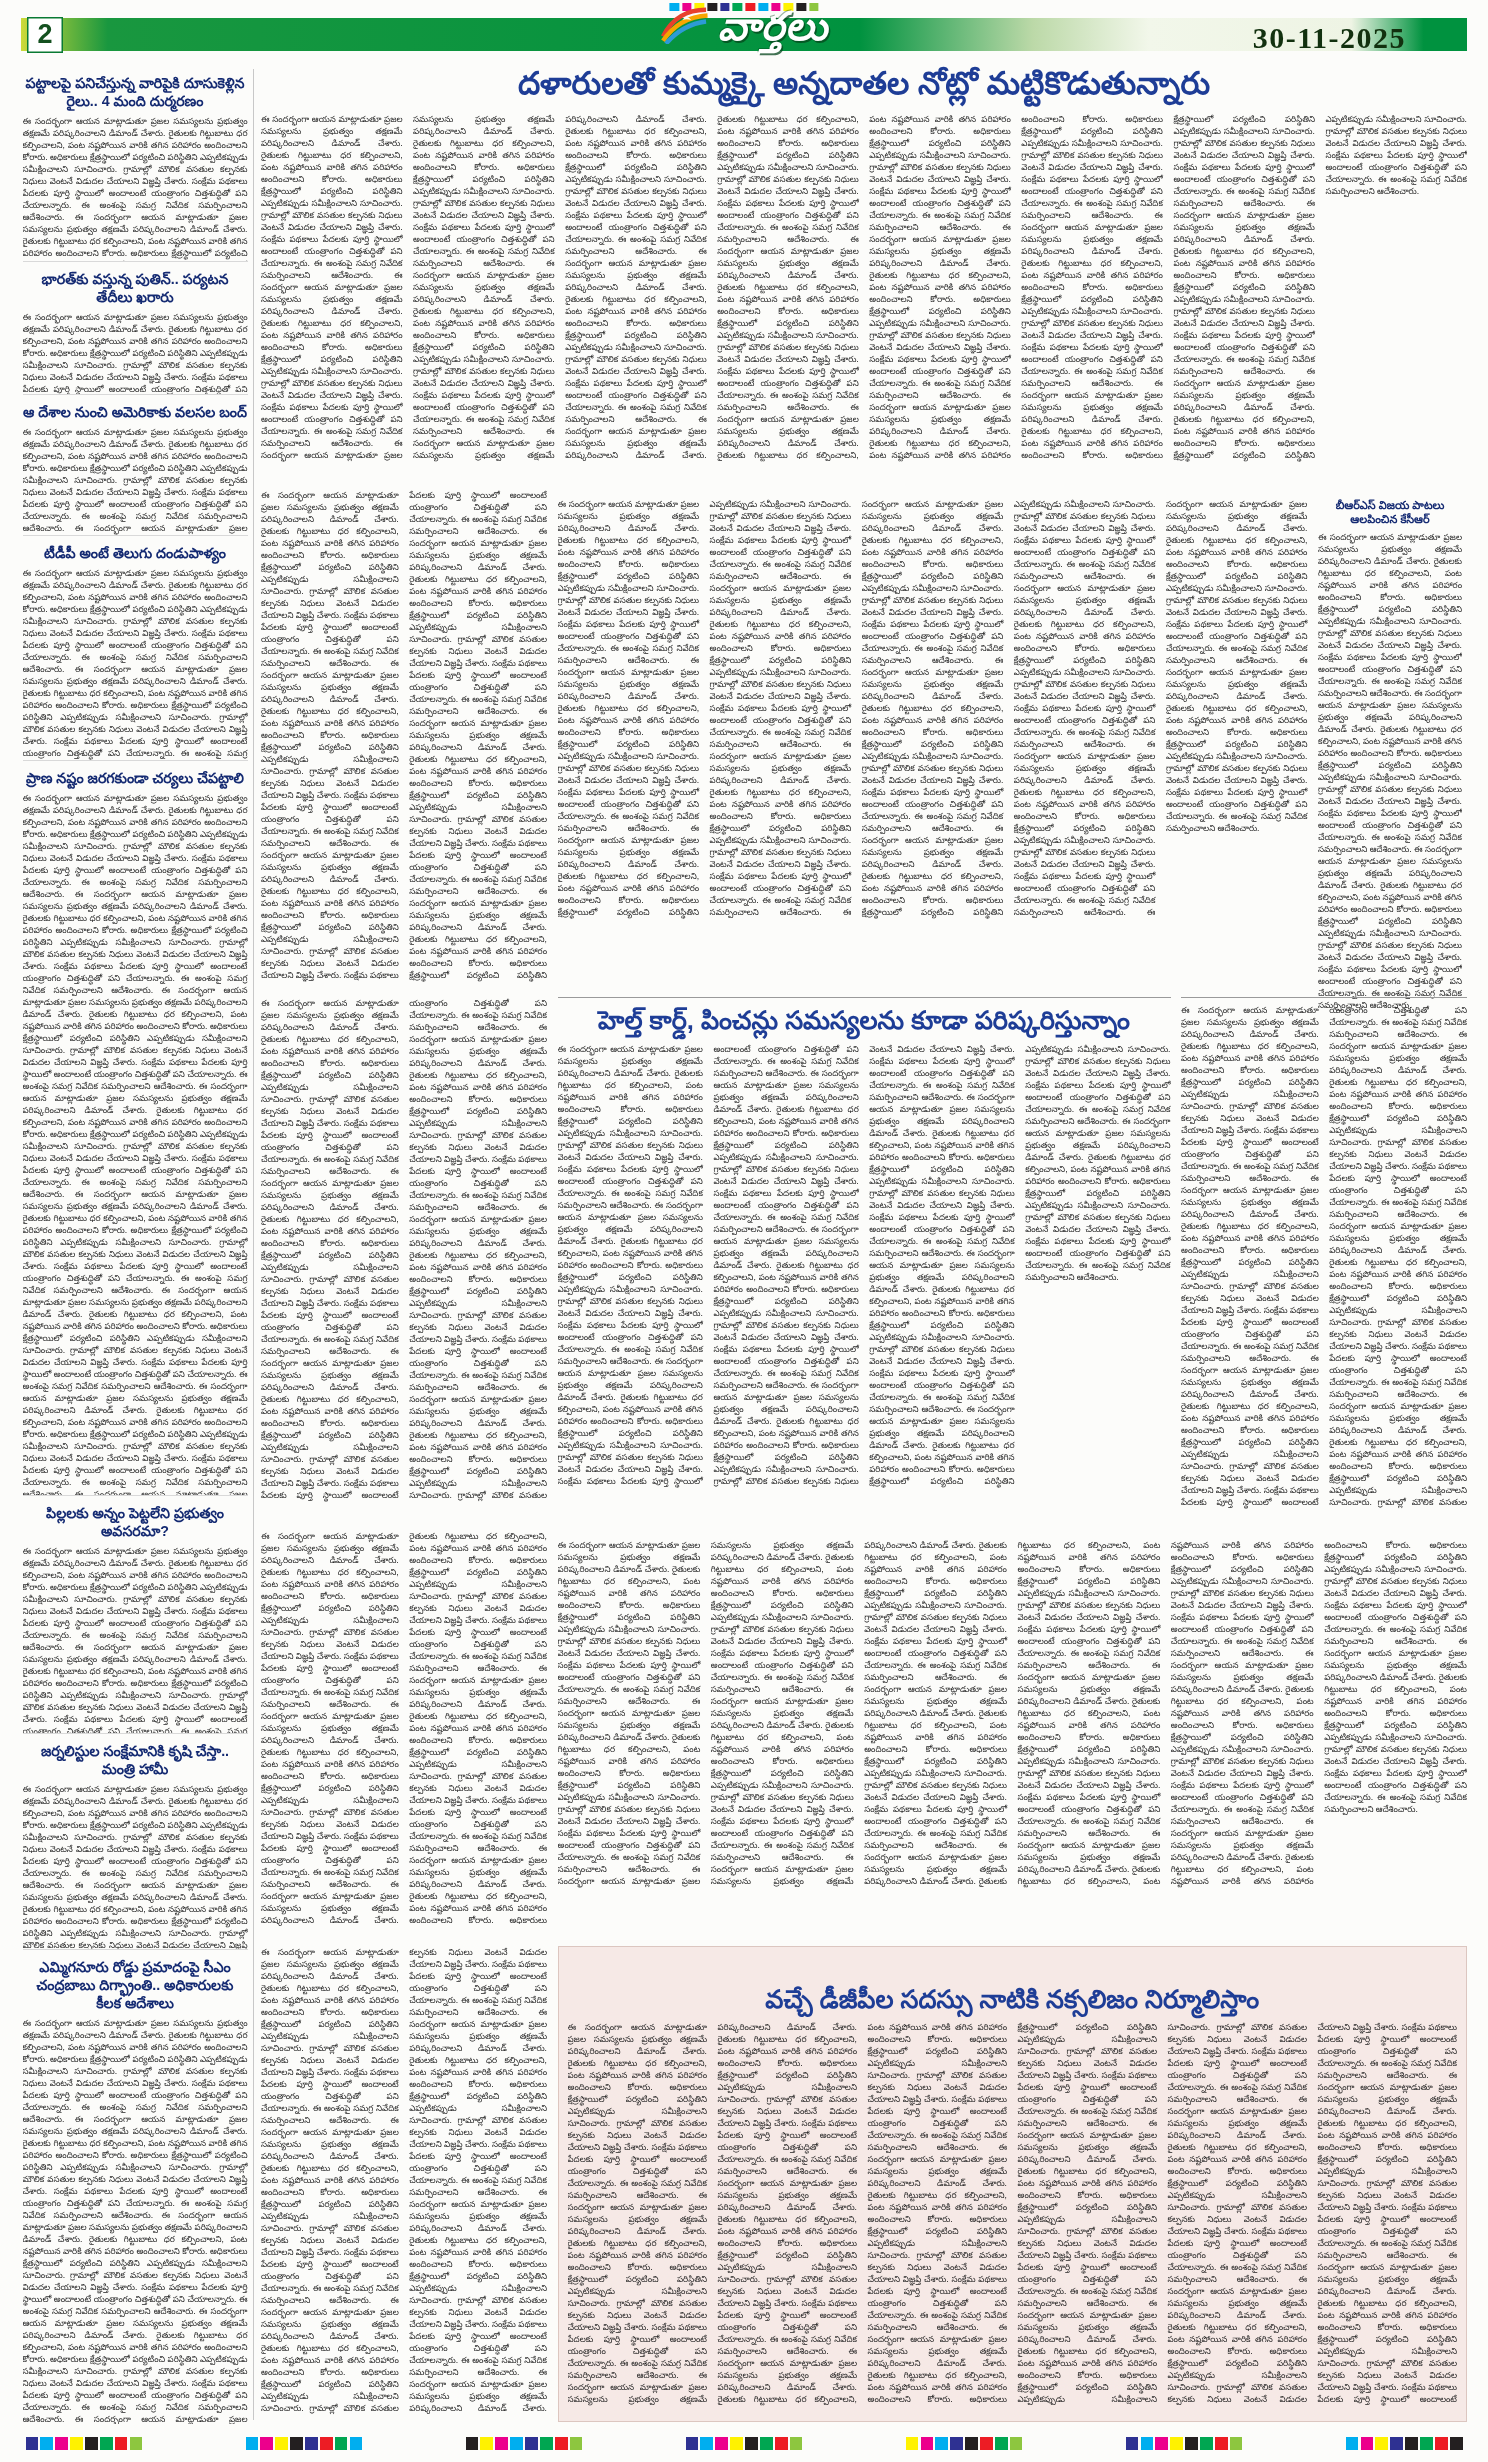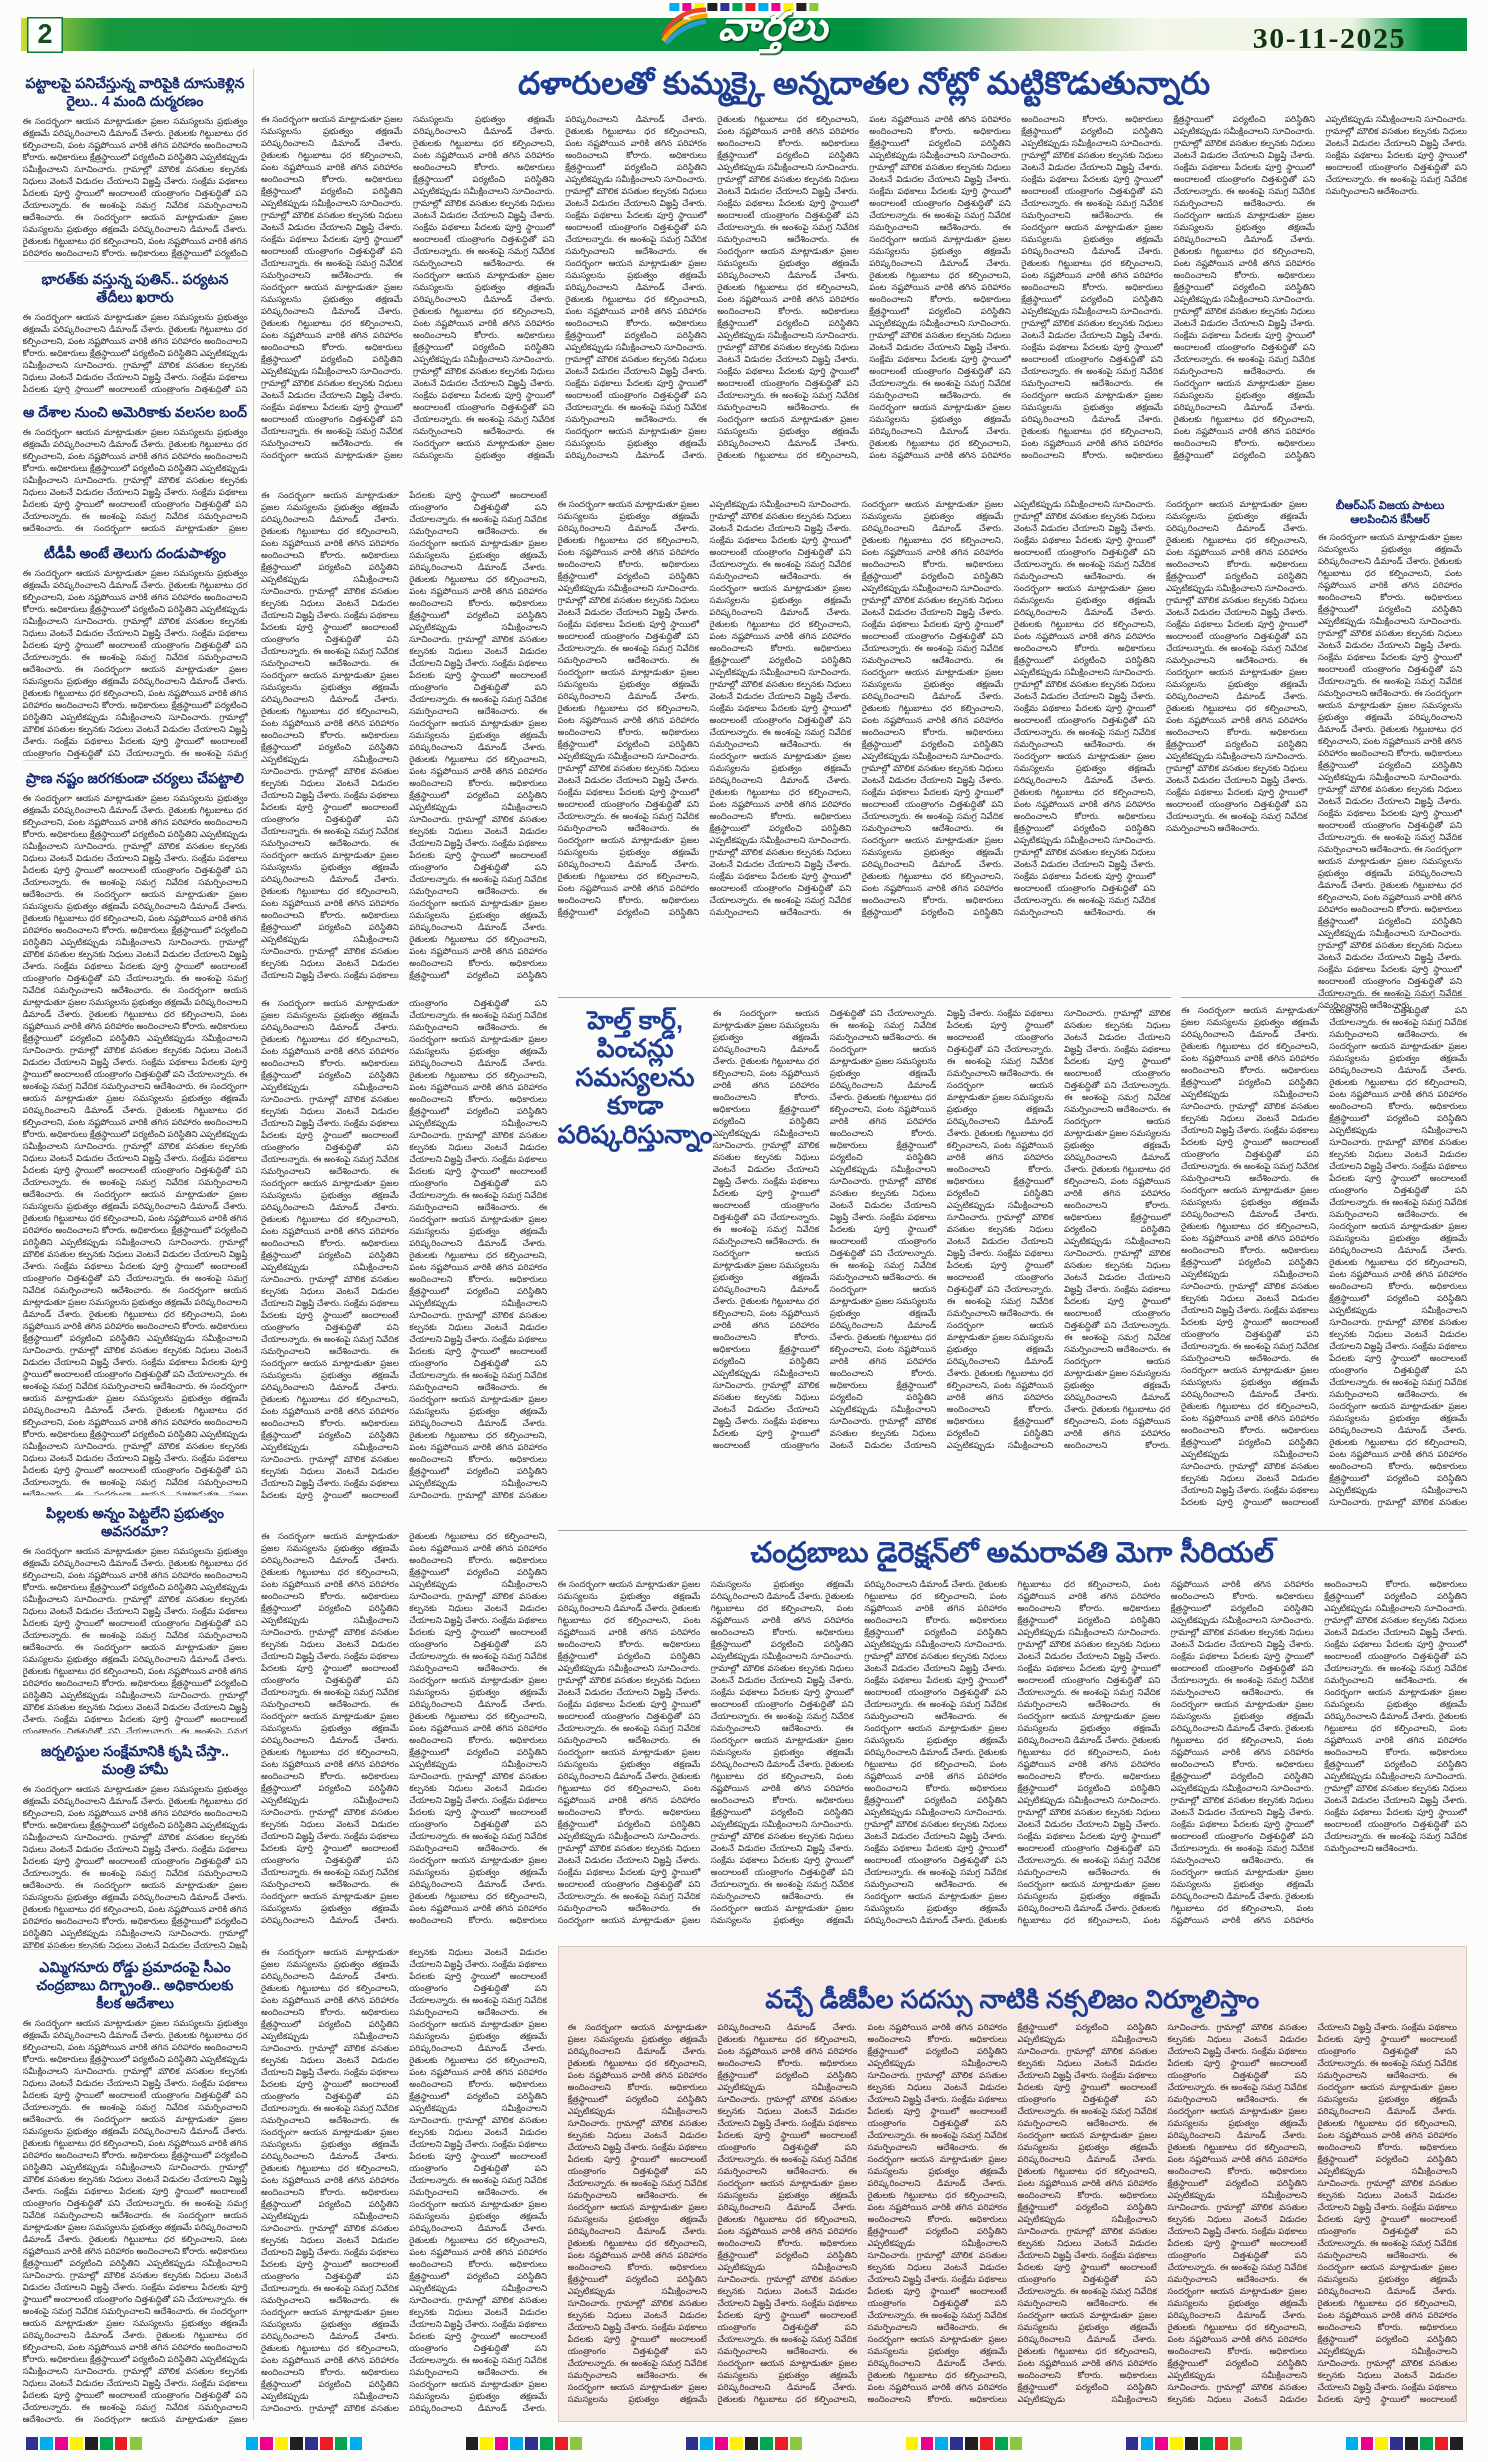--- a/index.html
+++ b/index.html
@@ -55,21 +55,21 @@
   .brs-row{top:489px;height:495px;}
   .brs-right{flex:1;display:flex;flex-direction:column;}
   .brs-title{font-size:39px;border-top:0.7px solid #9a9a9a;padding-top:6px;}
   .brs-lower{display:flex;gap:10.5px;margin-top:9px;flex:1;}
   .brs-main{width:750px;height:424px;}
   .brs-sidecol{width:144px;display:flex;flex-direction:column;}
   .brs-subhead{font-size:11.2px;font-weight:bold;color:#142a72;text-align:center;line-height:14.2px;}
   .brs-sidebody{flex:1;margin-top:4.5px;overflow:hidden;}
 
   .health-row{top:997px;height:514px;}
-  .health-mid{flex:1;display:flex;flex-direction:row;border-top:0.7px solid #9a9a9a;}
+  .health-mid{flex:1;display:flex;flex-direction:column;border-top:0.7px solid #9a9a9a;}
   .health-title{font-size:25.5px;padding-top:7.5px;}
   .health-body{margin-top:9px;height:450px;}
   .health-right{width:286px;flex:0 0 286px;border-top:0.7px solid #9a9a9a;padding-top:6px;box-sizing:border-box;}
 
   .serial-row{top:1530px;height:405px;}
   .serial-right{flex:1;display:flex;flex-direction:column;}
   .serial-title{font-size:28.5px;border-top:0.7px solid #9a9a9a;padding-top:6px;}
   .serial-body{margin-top:9px;height:349px;}
 
   .naxal-row{top:1946px;height:476px;}
@@ -182,21 +182,20 @@
     <div class="health-mid">
       <div class="headline health-title">హెల్త్ కార్డ్, పించన్లు సమస్యలను కూడా పరిష్కరిస్తున్నాం</div>
       <div class="health-body body-txt cols c-4 blk">ఈ సందర్భంగా ఆయన మాట్లాడుతూ ప్రజల సమస్యలను ప్రభుత్వం తక్షణమే పరిష్కరించాలని డిమాండ్ చేశారు. రైతులకు గిట్టుబాటు ధర కల్పించాలని, పంట నష్టపోయిన వారికి తగిన పరిహారం అందించాలని కోరారు. అధికారులు క్షేత్రస్థాయిలో పర్యటించి పరిస్థితిని ఎప్పటికప్పుడు సమీక్షించాలని సూచించారు. గ్రామాల్లో మౌలిక వసతుల కల్పనకు నిధులు వెంటనే విడుదల చేయాలని విజ్ఞప్తి చేశారు. సంక్షేమ పథకాలు పేదలకు పూర్తి స్థాయిలో అందాలంటే యంత్రాంగం చిత్తశుద్ధితో పని చేయాలన్నారు. ఈ అంశంపై సమగ్ర నివేదిక సమర్పించాలని ఆదేశించారు. ఈ సందర్భంగా ఆయన మాట్లాడుతూ ప్రజల సమస్యలను ప్రభుత్వం తక్షణమే పరిష్కరించాలని డిమాండ్ చేశారు. రైతులకు గిట్టుబాటు ధర కల్పించాలని, పంట నష్టపోయిన వారికి తగిన పరిహారం అందించాలని కోరారు. అధికారులు క్షేత్రస్థాయిలో పర్యటించి పరిస్థితిని ఎప్పటికప్పుడు సమీక్షించాలని సూచించారు. గ్రామాల్లో మౌలిక వసతుల కల్పనకు నిధులు వెంటనే విడుదల చేయాలని విజ్ఞప్తి చేశారు. సంక్షేమ పథకాలు పేదలకు పూర్తి స్థాయిలో అందాలంటే యంత్రాంగం చిత్తశుద్ధితో పని చేయాలన్నారు. ఈ అంశంపై సమగ్ర నివేదిక సమర్పించాలని ఆదేశించారు. ఈ సందర్భంగా ఆయన మాట్లాడుతూ ప్రజల సమస్యలను ప్రభుత్వం తక్షణమే పరిష్కరించాలని డిమాండ్ చేశారు. రైతులకు గిట్టుబాటు ధర కల్పించాలని, పంట నష్టపోయిన వారికి తగిన పరిహారం అందించాలని కోరారు. అధికారులు క్షేత్రస్థాయిలో పర్యటించి పరిస్థితిని ఎప్పటికప్పుడు సమీక్షించాలని సూచించారు. గ్రామాల్లో మౌలిక వసతుల కల్పనకు నిధులు వెంటనే విడుదల చేయాలని విజ్ఞప్తి చేశారు. సంక్షేమ పథకాలు పేదలకు పూర్తి స్థాయిలో అందాలంటే యంత్రాంగం చిత్తశుద్ధితో పని చేయాలన్నారు. ఈ అంశంపై సమగ్ర నివేదిక సమర్పించాలని ఆదేశించారు. ఈ సందర్భంగా ఆయన మాట్లాడుతూ ప్రజల సమస్యలను ప్రభుత్వం తక్షణమే పరిష్కరించాలని డిమాండ్ చేశారు. రైతులకు గిట్టుబాటు ధర కల్పించాలని, పంట నష్టపోయిన వారికి తగిన పరిహారం అందించాలని కోరారు. అధికారులు క్షేత్రస్థాయిలో పర్యటించి పరిస్థితిని ఎప్పటికప్పుడు సమీక్షించాలని సూచించారు. గ్రామాల్లో మౌలిక వసతుల కల్పనకు నిధులు వెంటనే విడుదల చేయాలని విజ్ఞప్తి చేశారు. సంక్షేమ పథకాలు పేదలకు పూర్తి స్థాయిలో అందాలంటే యంత్రాంగం చిత్తశుద్ధితో పని చేయాలన్నారు. ఈ అంశంపై సమగ్ర నివేదిక సమర్పించాలని ఆదేశించారు. ఈ సందర్భంగా ఆయన మాట్లాడుతూ ప్రజల సమస్యలను ప్రభుత్వం తక్షణమే పరిష్కరించాలని డిమాండ్ చేశారు. రైతులకు గిట్టుబాటు ధర కల్పించాలని, పంట నష్టపోయిన వారికి తగిన పరిహారం అందించాలని కోరారు. అధికారులు క్షేత్రస్థాయిలో పర్యటించి పరిస్థితిని ఎప్పటికప్పుడు సమీక్షించాలని సూచించారు. గ్రామాల్లో మౌలిక వసతుల కల్పనకు నిధులు వెంటనే విడుదల చేయాలని విజ్ఞప్తి చేశారు. సంక్షేమ పథకాలు పేదలకు పూర్తి స్థాయిలో అందాలంటే యంత్రాంగం చిత్తశుద్ధితో పని చేయాలన్నారు. ఈ అంశంపై సమగ్ర నివేదిక సమర్పించాలని ఆదేశించారు. ఈ సందర్భంగా ఆయన మాట్లాడుతూ ప్రజల సమస్యలను ప్రభుత్వం తక్షణమే పరిష్కరించాలని డిమాండ్ చేశారు. రైతులకు గిట్టుబాటు ధర కల్పించాలని, పంట నష్టపోయిన వారికి తగిన పరిహారం అందించాలని కోరారు. అధికారులు క్షేత్రస్థాయిలో పర్యటించి పరిస్థితిని ఎప్పటికప్పుడు సమీక్షించాలని సూచించారు. గ్రామాల్లో మౌలిక వసతుల కల్పనకు నిధులు వెంటనే విడుదల చేయాలని విజ్ఞప్తి చేశారు. సంక్షేమ పథకాలు పేదలకు పూర్తి స్థాయిలో అందాలంటే యంత్రాంగం చిత్తశుద్ధితో పని చేయాలన్నారు. ఈ అంశంపై సమగ్ర నివేదిక సమర్పించాలని ఆదేశించారు. ఈ సందర్భంగా ఆయన మాట్లాడుతూ ప్రజల సమస్యలను ప్రభుత్వం తక్షణమే పరిష్కరించాలని డిమాండ్ చేశారు. రైతులకు గిట్టుబాటు ధర కల్పించాలని, పంట నష్టపోయిన వారికి తగిన పరిహారం అందించాలని కోరారు. అధికారులు క్షేత్రస్థాయిలో పర్యటించి పరిస్థితిని ఎప్పటికప్పుడు సమీక్షించాలని సూచించారు. గ్రామాల్లో మౌలిక వసతుల కల్పనకు నిధులు వెంటనే విడుదల చేయాలని విజ్ఞప్తి చేశారు. సంక్షేమ పథకాలు పేదలకు పూర్తి స్థాయిలో అందాలంటే యంత్రాంగం చిత్తశుద్ధితో పని చేయాలన్నారు. ఈ అంశంపై సమగ్ర నివేదిక సమర్పించాలని ఆదేశించారు. ఈ సందర్భంగా ఆయన మాట్లాడుతూ ప్రజల సమస్యలను ప్రభుత్వం తక్షణమే పరిష్కరించాలని డిమాండ్ చేశారు. రైతులకు గిట్టుబాటు ధర కల్పించాలని, పంట నష్టపోయిన వారికి తగిన పరిహారం అందించాలని కోరారు. అధికారులు క్షేత్రస్థాయిలో పర్యటించి పరిస్థితిని ఎప్పటికప్పుడు సమీక్షించాలని సూచించారు. గ్రామాల్లో మౌలిక వసతుల కల్పనకు నిధులు వెంటనే విడుదల చేయాలని విజ్ఞప్తి చేశారు. సంక్షేమ పథకాలు పేదలకు పూర్తి స్థాయిలో అందాలంటే యంత్రాంగం చిత్తశుద్ధితో పని చేయాలన్నారు. ఈ అంశంపై సమగ్ర నివేదిక సమర్పించాలని ఆదేశించారు. ఈ సందర్భంగా ఆయన మాట్లాడుతూ ప్రజల సమస్యలను ప్రభుత్వం తక్షణమే పరిష్కరించాలని డిమాండ్ చేశారు. రైతులకు గిట్టుబాటు ధర కల్పించాలని, పంట నష్టపోయిన వారికి తగిన పరిహారం అందించాలని కోరారు. అధికారులు క్షేత్రస్థాయిలో పర్యటించి పరిస్థితిని ఎప్పటికప్పుడు సమీక్షించాలని సూచించారు. గ్రామాల్లో మౌలిక వసతుల కల్పనకు నిధులు వెంటనే విడుదల చేయాలని విజ్ఞప్తి చేశారు. సంక్షేమ పథకాలు పేదలకు పూర్తి స్థాయిలో అందాలంటే యంత్రాంగం చిత్తశుద్ధితో పని చేయాలన్నారు. ఈ అంశంపై సమగ్ర నివేదిక సమర్పించాలని ఆదేశించారు. ఈ సందర్భంగా ఆయన మాట్లాడుతూ ప్రజల సమస్యలను ప్రభుత్వం తక్షణమే పరిష్కరించాలని డిమాండ్ చేశారు. రైతులకు గిట్టుబాటు ధర కల్పించాలని, పంట నష్టపోయిన వారికి తగిన పరిహారం అందించాలని కోరారు. అధికారులు క్షేత్రస్థాయిలో పర్యటించి పరిస్థితిని ఎప్పటికప్పుడు సమీక్షించాలని సూచించారు. గ్రామాల్లో మౌలిక వసతుల కల్పనకు నిధులు వెంటనే విడుదల చేయాలని విజ్ఞప్తి చేశారు. సంక్షేమ పథకాలు పేదలకు పూర్తి స్థాయిలో అందాలంటే యంత్రాంగం చిత్తశుద్ధితో పని చేయాలన్నారు. ఈ అంశంపై సమగ్ర నివేదిక సమర్పించాలని ఆదేశించారు.</div>
     </div>
     <div class="health-right body-txt cols c-2 blk">ఈ సందర్భంగా ఆయన మాట్లాడుతూ ప్రజల సమస్యలను ప్రభుత్వం తక్షణమే పరిష్కరించాలని డిమాండ్ చేశారు. రైతులకు గిట్టుబాటు ధర కల్పించాలని, పంట నష్టపోయిన వారికి తగిన పరిహారం అందించాలని కోరారు. అధికారులు క్షేత్రస్థాయిలో పర్యటించి పరిస్థితిని ఎప్పటికప్పుడు సమీక్షించాలని సూచించారు. గ్రామాల్లో మౌలిక వసతుల కల్పనకు నిధులు వెంటనే విడుదల చేయాలని విజ్ఞప్తి చేశారు. సంక్షేమ పథకాలు పేదలకు పూర్తి స్థాయిలో అందాలంటే యంత్రాంగం చిత్తశుద్ధితో పని చేయాలన్నారు. ఈ అంశంపై సమగ్ర నివేదిక సమర్పించాలని ఆదేశించారు. ఈ సందర్భంగా ఆయన మాట్లాడుతూ ప్రజల సమస్యలను ప్రభుత్వం తక్షణమే పరిష్కరించాలని డిమాండ్ చేశారు. రైతులకు గిట్టుబాటు ధర కల్పించాలని, పంట నష్టపోయిన వారికి తగిన పరిహారం అందించాలని కోరారు. అధికారులు క్షేత్రస్థాయిలో పర్యటించి పరిస్థితిని ఎప్పటికప్పుడు సమీక్షించాలని సూచించారు. గ్రామాల్లో మౌలిక వసతుల కల్పనకు నిధులు వెంటనే విడుదల చేయాలని విజ్ఞప్తి చేశారు. సంక్షేమ పథకాలు పేదలకు పూర్తి స్థాయిలో అందాలంటే యంత్రాంగం చిత్తశుద్ధితో పని చేయాలన్నారు. ఈ అంశంపై సమగ్ర నివేదిక సమర్పించాలని ఆదేశించారు. ఈ సందర్భంగా ఆయన మాట్లాడుతూ ప్రజల సమస్యలను ప్రభుత్వం తక్షణమే పరిష్కరించాలని డిమాండ్ చేశారు. రైతులకు గిట్టుబాటు ధర కల్పించాలని, పంట నష్టపోయిన వారికి తగిన పరిహారం అందించాలని కోరారు. అధికారులు క్షేత్రస్థాయిలో పర్యటించి పరిస్థితిని ఎప్పటికప్పుడు సమీక్షించాలని సూచించారు. గ్రామాల్లో మౌలిక వసతుల కల్పనకు నిధులు వెంటనే విడుదల చేయాలని విజ్ఞప్తి చేశారు. సంక్షేమ పథకాలు పేదలకు పూర్తి స్థాయిలో అందాలంటే యంత్రాంగం చిత్తశుద్ధితో పని చేయాలన్నారు. ఈ అంశంపై సమగ్ర నివేదిక సమర్పించాలని ఆదేశించారు. ఈ సందర్భంగా ఆయన మాట్లాడుతూ ప్రజల సమస్యలను ప్రభుత్వం తక్షణమే పరిష్కరించాలని డిమాండ్ చేశారు. రైతులకు గిట్టుబాటు ధర కల్పించాలని, పంట నష్టపోయిన వారికి తగిన పరిహారం అందించాలని కోరారు. అధికారులు క్షేత్రస్థాయిలో పర్యటించి పరిస్థితిని ఎప్పటికప్పుడు సమీక్షించాలని సూచించారు. గ్రామాల్లో మౌలిక వసతుల కల్పనకు నిధులు వెంటనే విడుదల చేయాలని విజ్ఞప్తి చేశారు. సంక్షేమ పథకాలు పేదలకు పూర్తి స్థాయిలో అందాలంటే యంత్రాంగం చిత్తశుద్ధితో పని చేయాలన్నారు. ఈ అంశంపై సమగ్ర నివేదిక సమర్పించాలని ఆదేశించారు. ఈ సందర్భంగా ఆయన మాట్లాడుతూ ప్రజల సమస్యలను ప్రభుత్వం తక్షణమే పరిష్కరించాలని డిమాండ్ చేశారు. రైతులకు గిట్టుబాటు ధర కల్పించాలని, పంట నష్టపోయిన వారికి తగిన పరిహారం అందించాలని కోరారు. అధికారులు క్షేత్రస్థాయిలో పర్యటించి పరిస్థితిని ఎప్పటికప్పుడు సమీక్షించాలని సూచించారు. గ్రామాల్లో మౌలిక వసతుల కల్పనకు నిధులు వెంటనే విడుదల చేయాలని విజ్ఞప్తి చేశారు. సంక్షేమ పథకాలు పేదలకు పూర్తి స్థాయిలో అందాలంటే యంత్రాంగం చిత్తశుద్ధితో పని చేయాలన్నారు. ఈ అంశంపై సమగ్ర నివేదిక సమర్పించాలని ఆదేశించారు. ఈ సందర్భంగా ఆయన మాట్లాడుతూ ప్రజల సమస్యలను ప్రభుత్వం తక్షణమే పరిష్కరించాలని డిమాండ్ చేశారు. రైతులకు గిట్టుబాటు ధర కల్పించాలని, పంట నష్టపోయిన వారికి తగిన పరిహారం అందించాలని కోరారు. అధికారులు క్షేత్రస్థాయిలో పర్యటించి పరిస్థితిని ఎప్పటికప్పుడు సమీక్షించాలని సూచించారు. గ్రామాల్లో మౌలిక వసతుల కల్పనకు నిధులు వెంటనే విడుదల చేయాలని విజ్ఞప్తి చేశారు. సంక్షేమ పథకాలు పేదలకు పూర్తి స్థాయిలో అందాలంటే యంత్రాంగం చిత్తశుద్ధితో పని చేయాలన్నారు. ఈ అంశంపై సమగ్ర నివేదిక సమర్పించాలని ఆదేశించారు.</div>
   </div>
 
   <div class="section-row serial-row">
     <div class="left-cont body-txt cols c-2 blk" style="height:405px">ఈ సందర్భంగా ఆయన మాట్లాడుతూ ప్రజల సమస్యలను ప్రభుత్వం తక్షణమే పరిష్కరించాలని డిమాండ్ చేశారు. రైతులకు గిట్టుబాటు ధర కల్పించాలని, పంట నష్టపోయిన వారికి తగిన పరిహారం అందించాలని కోరారు. అధికారులు క్షేత్రస్థాయిలో పర్యటించి పరిస్థితిని ఎప్పటికప్పుడు సమీక్షించాలని సూచించారు. గ్రామాల్లో మౌలిక వసతుల కల్పనకు నిధులు వెంటనే విడుదల చేయాలని విజ్ఞప్తి చేశారు. సంక్షేమ పథకాలు పేదలకు పూర్తి స్థాయిలో అందాలంటే యంత్రాంగం చిత్తశుద్ధితో పని చేయాలన్నారు. ఈ అంశంపై సమగ్ర నివేదిక సమర్పించాలని ఆదేశించారు. ఈ సందర్భంగా ఆయన మాట్లాడుతూ ప్రజల సమస్యలను ప్రభుత్వం తక్షణమే పరిష్కరించాలని డిమాండ్ చేశారు. రైతులకు గిట్టుబాటు ధర కల్పించాలని, పంట నష్టపోయిన వారికి తగిన పరిహారం అందించాలని కోరారు. అధికారులు క్షేత్రస్థాయిలో పర్యటించి పరిస్థితిని ఎప్పటికప్పుడు సమీక్షించాలని సూచించారు. గ్రామాల్లో మౌలిక వసతుల కల్పనకు నిధులు వెంటనే విడుదల చేయాలని విజ్ఞప్తి చేశారు. సంక్షేమ పథకాలు పేదలకు పూర్తి స్థాయిలో అందాలంటే యంత్రాంగం చిత్తశుద్ధితో పని చేయాలన్నారు. ఈ అంశంపై సమగ్ర నివేదిక సమర్పించాలని ఆదేశించారు. ఈ సందర్భంగా ఆయన మాట్లాడుతూ ప్రజల సమస్యలను ప్రభుత్వం తక్షణమే పరిష్కరించాలని డిమాండ్ చేశారు. రైతులకు గిట్టుబాటు ధర కల్పించాలని, పంట నష్టపోయిన వారికి తగిన పరిహారం అందించాలని కోరారు. అధికారులు క్షేత్రస్థాయిలో పర్యటించి పరిస్థితిని ఎప్పటికప్పుడు సమీక్షించాలని సూచించారు. గ్రామాల్లో మౌలిక వసతుల కల్పనకు నిధులు వెంటనే విడుదల చేయాలని విజ్ఞప్తి చేశారు. సంక్షేమ పథకాలు పేదలకు పూర్తి స్థాయిలో అందాలంటే యంత్రాంగం చిత్తశుద్ధితో పని చేయాలన్నారు. ఈ అంశంపై సమగ్ర నివేదిక సమర్పించాలని ఆదేశించారు. ఈ సందర్భంగా ఆయన మాట్లాడుతూ ప్రజల సమస్యలను ప్రభుత్వం తక్షణమే పరిష్కరించాలని డిమాండ్ చేశారు. రైతులకు గిట్టుబాటు ధర కల్పించాలని, పంట నష్టపోయిన వారికి తగిన పరిహారం అందించాలని కోరారు. అధికారులు క్షేత్రస్థాయిలో పర్యటించి పరిస్థితిని ఎప్పటికప్పుడు సమీక్షించాలని సూచించారు. గ్రామాల్లో మౌలిక వసతుల కల్పనకు నిధులు వెంటనే విడుదల చేయాలని విజ్ఞప్తి చేశారు. సంక్షేమ పథకాలు పేదలకు పూర్తి స్థాయిలో అందాలంటే యంత్రాంగం చిత్తశుద్ధితో పని చేయాలన్నారు. ఈ అంశంపై సమగ్ర నివేదిక సమర్పించాలని ఆదేశించారు. ఈ సందర్భంగా ఆయన మాట్లాడుతూ ప్రజల సమస్యలను ప్రభుత్వం తక్షణమే పరిష్కరించాలని డిమాండ్ చేశారు. రైతులకు గిట్టుబాటు ధర కల్పించాలని, పంట నష్టపోయిన వారికి తగిన పరిహారం అందించాలని కోరారు. అధికారులు క్షేత్రస్థాయిలో పర్యటించి పరిస్థితిని ఎప్పటికప్పుడు సమీక్షించాలని సూచించారు. గ్రామాల్లో మౌలిక వసతుల కల్పనకు నిధులు వెంటనే విడుదల చేయాలని విజ్ఞప్తి చేశారు. సంక్షేమ పథకాలు పేదలకు పూర్తి స్థాయిలో అందాలంటే యంత్రాంగం చిత్తశుద్ధితో పని చేయాలన్నారు. ఈ అంశంపై సమగ్ర నివేదిక సమర్పించాలని ఆదేశించారు.</div>
     <div class="serial-right">
-      <div class="headline serial-title">చంద్రబాబు డైరెక్షన్‌లో అమరావతి మెగా సీరియల్</div>
       <div class="serial-body body-txt cols c-6 blk">ఈ సందర్భంగా ఆయన మాట్లాడుతూ ప్రజల సమస్యలను ప్రభుత్వం తక్షణమే పరిష్కరించాలని డిమాండ్ చేశారు. రైతులకు గిట్టుబాటు ధర కల్పించాలని, పంట నష్టపోయిన వారికి తగిన పరిహారం అందించాలని కోరారు. అధికారులు క్షేత్రస్థాయిలో పర్యటించి పరిస్థితిని ఎప్పటికప్పుడు సమీక్షించాలని సూచించారు. గ్రామాల్లో మౌలిక వసతుల కల్పనకు నిధులు వెంటనే విడుదల చేయాలని విజ్ఞప్తి చేశారు. సంక్షేమ పథకాలు పేదలకు పూర్తి స్థాయిలో అందాలంటే యంత్రాంగం చిత్తశుద్ధితో పని చేయాలన్నారు. ఈ అంశంపై సమగ్ర నివేదిక సమర్పించాలని ఆదేశించారు. ఈ సందర్భంగా ఆయన మాట్లాడుతూ ప్రజల సమస్యలను ప్రభుత్వం తక్షణమే పరిష్కరించాలని డిమాండ్ చేశారు. రైతులకు గిట్టుబాటు ధర కల్పించాలని, పంట నష్టపోయిన వారికి తగిన పరిహారం అందించాలని కోరారు. అధికారులు క్షేత్రస్థాయిలో పర్యటించి పరిస్థితిని ఎప్పటికప్పుడు సమీక్షించాలని సూచించారు. గ్రామాల్లో మౌలిక వసతుల కల్పనకు నిధులు వెంటనే విడుదల చేయాలని విజ్ఞప్తి చేశారు. సంక్షేమ పథకాలు పేదలకు పూర్తి స్థాయిలో అందాలంటే యంత్రాంగం చిత్తశుద్ధితో పని చేయాలన్నారు. ఈ అంశంపై సమగ్ర నివేదిక సమర్పించాలని ఆదేశించారు. ఈ సందర్భంగా ఆయన మాట్లాడుతూ ప్రజల సమస్యలను ప్రభుత్వం తక్షణమే పరిష్కరించాలని డిమాండ్ చేశారు. రైతులకు గిట్టుబాటు ధర కల్పించాలని, పంట నష్టపోయిన వారికి తగిన పరిహారం అందించాలని కోరారు. అధికారులు క్షేత్రస్థాయిలో పర్యటించి పరిస్థితిని ఎప్పటికప్పుడు సమీక్షించాలని సూచించారు. గ్రామాల్లో మౌలిక వసతుల కల్పనకు నిధులు వెంటనే విడుదల చేయాలని విజ్ఞప్తి చేశారు. సంక్షేమ పథకాలు పేదలకు పూర్తి స్థాయిలో అందాలంటే యంత్రాంగం చిత్తశుద్ధితో పని చేయాలన్నారు. ఈ అంశంపై సమగ్ర నివేదిక సమర్పించాలని ఆదేశించారు. ఈ సందర్భంగా ఆయన మాట్లాడుతూ ప్రజల సమస్యలను ప్రభుత్వం తక్షణమే పరిష్కరించాలని డిమాండ్ చేశారు. రైతులకు గిట్టుబాటు ధర కల్పించాలని, పంట నష్టపోయిన వారికి తగిన పరిహారం అందించాలని కోరారు. అధికారులు క్షేత్రస్థాయిలో పర్యటించి పరిస్థితిని ఎప్పటికప్పుడు సమీక్షించాలని సూచించారు. గ్రామాల్లో మౌలిక వసతుల కల్పనకు నిధులు వెంటనే విడుదల చేయాలని విజ్ఞప్తి చేశారు. సంక్షేమ పథకాలు పేదలకు పూర్తి స్థాయిలో అందాలంటే యంత్రాంగం చిత్తశుద్ధితో పని చేయాలన్నారు. ఈ అంశంపై సమగ్ర నివేదిక సమర్పించాలని ఆదేశించారు. ఈ సందర్భంగా ఆయన మాట్లాడుతూ ప్రజల సమస్యలను ప్రభుత్వం తక్షణమే పరిష్కరించాలని డిమాండ్ చేశారు. రైతులకు గిట్టుబాటు ధర కల్పించాలని, పంట నష్టపోయిన వారికి తగిన పరిహారం అందించాలని కోరారు. అధికారులు క్షేత్రస్థాయిలో పర్యటించి పరిస్థితిని ఎప్పటికప్పుడు సమీక్షించాలని సూచించారు. గ్రామాల్లో మౌలిక వసతుల కల్పనకు నిధులు వెంటనే విడుదల చేయాలని విజ్ఞప్తి చేశారు. సంక్షేమ పథకాలు పేదలకు పూర్తి స్థాయిలో అందాలంటే యంత్రాంగం చిత్తశుద్ధితో పని చేయాలన్నారు. ఈ అంశంపై సమగ్ర నివేదిక సమర్పించాలని ఆదేశించారు. ఈ సందర్భంగా ఆయన మాట్లాడుతూ ప్రజల సమస్యలను ప్రభుత్వం తక్షణమే పరిష్కరించాలని డిమాండ్ చేశారు. రైతులకు గిట్టుబాటు ధర కల్పించాలని, పంట నష్టపోయిన వారికి తగిన పరిహారం అందించాలని కోరారు. అధికారులు క్షేత్రస్థాయిలో పర్యటించి పరిస్థితిని ఎప్పటికప్పుడు సమీక్షించాలని సూచించారు. గ్రామాల్లో మౌలిక వసతుల కల్పనకు నిధులు వెంటనే విడుదల చేయాలని విజ్ఞప్తి చేశారు. సంక్షేమ పథకాలు పేదలకు పూర్తి స్థాయిలో అందాలంటే యంత్రాంగం చిత్తశుద్ధితో పని చేయాలన్నారు. ఈ అంశంపై సమగ్ర నివేదిక సమర్పించాలని ఆదేశించారు. ఈ సందర్భంగా ఆయన మాట్లాడుతూ ప్రజల సమస్యలను ప్రభుత్వం తక్షణమే పరిష్కరించాలని డిమాండ్ చేశారు. రైతులకు గిట్టుబాటు ధర కల్పించాలని, పంట నష్టపోయిన వారికి తగిన పరిహారం అందించాలని కోరారు. అధికారులు క్షేత్రస్థాయిలో పర్యటించి పరిస్థితిని ఎప్పటికప్పుడు సమీక్షించాలని సూచించారు. గ్రామాల్లో మౌలిక వసతుల కల్పనకు నిధులు వెంటనే విడుదల చేయాలని విజ్ఞప్తి చేశారు. సంక్షేమ పథకాలు పేదలకు పూర్తి స్థాయిలో అందాలంటే యంత్రాంగం చిత్తశుద్ధితో పని చేయాలన్నారు. ఈ అంశంపై సమగ్ర నివేదిక సమర్పించాలని ఆదేశించారు. ఈ సందర్భంగా ఆయన మాట్లాడుతూ ప్రజల సమస్యలను ప్రభుత్వం తక్షణమే పరిష్కరించాలని డిమాండ్ చేశారు. రైతులకు గిట్టుబాటు ధర కల్పించాలని, పంట నష్టపోయిన వారికి తగిన పరిహారం అందించాలని కోరారు. అధికారులు క్షేత్రస్థాయిలో పర్యటించి పరిస్థితిని ఎప్పటికప్పుడు సమీక్షించాలని సూచించారు. గ్రామాల్లో మౌలిక వసతుల కల్పనకు నిధులు వెంటనే విడుదల చేయాలని విజ్ఞప్తి చేశారు. సంక్షేమ పథకాలు పేదలకు పూర్తి స్థాయిలో అందాలంటే యంత్రాంగం చిత్తశుద్ధితో పని చేయాలన్నారు. ఈ అంశంపై సమగ్ర నివేదిక సమర్పించాలని ఆదేశించారు. ఈ సందర్భంగా ఆయన మాట్లాడుతూ ప్రజల సమస్యలను ప్రభుత్వం తక్షణమే పరిష్కరించాలని డిమాండ్ చేశారు. రైతులకు గిట్టుబాటు ధర కల్పించాలని, పంట నష్టపోయిన వారికి తగిన పరిహారం అందించాలని కోరారు. అధికారులు క్షేత్రస్థాయిలో పర్యటించి పరిస్థితిని ఎప్పటికప్పుడు సమీక్షించాలని సూచించారు. గ్రామాల్లో మౌలిక వసతుల కల్పనకు నిధులు వెంటనే విడుదల చేయాలని విజ్ఞప్తి చేశారు. సంక్షేమ పథకాలు పేదలకు పూర్తి స్థాయిలో అందాలంటే యంత్రాంగం చిత్తశుద్ధితో పని చేయాలన్నారు. ఈ అంశంపై సమగ్ర నివేదిక సమర్పించాలని ఆదేశించారు. ఈ సందర్భంగా ఆయన మాట్లాడుతూ ప్రజల సమస్యలను ప్రభుత్వం తక్షణమే పరిష్కరించాలని డిమాండ్ చేశారు. రైతులకు గిట్టుబాటు ధర కల్పించాలని, పంట నష్టపోయిన వారికి తగిన పరిహారం అందించాలని కోరారు. అధికారులు క్షేత్రస్థాయిలో పర్యటించి పరిస్థితిని ఎప్పటికప్పుడు సమీక్షించాలని సూచించారు. గ్రామాల్లో మౌలిక వసతుల కల్పనకు నిధులు వెంటనే విడుదల చేయాలని విజ్ఞప్తి చేశారు. సంక్షేమ పథకాలు పేదలకు పూర్తి స్థాయిలో అందాలంటే యంత్రాంగం చిత్తశుద్ధితో పని చేయాలన్నారు. ఈ అంశంపై సమగ్ర నివేదిక సమర్పించాలని ఆదేశించారు. ఈ సందర్భంగా ఆయన మాట్లాడుతూ ప్రజల సమస్యలను ప్రభుత్వం తక్షణమే పరిష్కరించాలని డిమాండ్ చేశారు. రైతులకు గిట్టుబాటు ధర కల్పించాలని, పంట నష్టపోయిన వారికి తగిన పరిహారం అందించాలని కోరారు. అధికారులు క్షేత్రస్థాయిలో పర్యటించి పరిస్థితిని ఎప్పటికప్పుడు సమీక్షించాలని సూచించారు. గ్రామాల్లో మౌలిక వసతుల కల్పనకు నిధులు వెంటనే విడుదల చేయాలని విజ్ఞప్తి చేశారు. సంక్షేమ పథకాలు పేదలకు పూర్తి స్థాయిలో అందాలంటే యంత్రాంగం చిత్తశుద్ధితో పని చేయాలన్నారు. ఈ అంశంపై సమగ్ర నివేదిక సమర్పించాలని ఆదేశించారు. ఈ సందర్భంగా ఆయన మాట్లాడుతూ ప్రజల సమస్యలను ప్రభుత్వం తక్షణమే పరిష్కరించాలని డిమాండ్ చేశారు. రైతులకు గిట్టుబాటు ధర కల్పించాలని, పంట నష్టపోయిన వారికి తగిన పరిహారం అందించాలని కోరారు. అధికారులు క్షేత్రస్థాయిలో పర్యటించి పరిస్థితిని ఎప్పటికప్పుడు సమీక్షించాలని సూచించారు. గ్రామాల్లో మౌలిక వసతుల కల్పనకు నిధులు వెంటనే విడుదల చేయాలని విజ్ఞప్తి చేశారు. సంక్షేమ పథకాలు పేదలకు పూర్తి స్థాయిలో అందాలంటే యంత్రాంగం చిత్తశుద్ధితో పని చేయాలన్నారు. ఈ అంశంపై సమగ్ర నివేదిక సమర్పించాలని ఆదేశించారు.</div>
     </div>
   </div>
 
   <div class="section-row naxal-row">
     <div class="left-cont body-txt cols c-2 blk" style="height:476px">ఈ సందర్భంగా ఆయన మాట్లాడుతూ ప్రజల సమస్యలను ప్రభుత్వం తక్షణమే పరిష్కరించాలని డిమాండ్ చేశారు. రైతులకు గిట్టుబాటు ధర కల్పించాలని, పంట నష్టపోయిన వారికి తగిన పరిహారం అందించాలని కోరారు. అధికారులు క్షేత్రస్థాయిలో పర్యటించి పరిస్థితిని ఎప్పటికప్పుడు సమీక్షించాలని సూచించారు. గ్రామాల్లో మౌలిక వసతుల కల్పనకు నిధులు వెంటనే విడుదల చేయాలని విజ్ఞప్తి చేశారు. సంక్షేమ పథకాలు పేదలకు పూర్తి స్థాయిలో అందాలంటే యంత్రాంగం చిత్తశుద్ధితో పని చేయాలన్నారు. ఈ అంశంపై సమగ్ర నివేదిక సమర్పించాలని ఆదేశించారు. ఈ సందర్భంగా ఆయన మాట్లాడుతూ ప్రజల సమస్యలను ప్రభుత్వం తక్షణమే పరిష్కరించాలని డిమాండ్ చేశారు. రైతులకు గిట్టుబాటు ధర కల్పించాలని, పంట నష్టపోయిన వారికి తగిన పరిహారం అందించాలని కోరారు. అధికారులు క్షేత్రస్థాయిలో పర్యటించి పరిస్థితిని ఎప్పటికప్పుడు సమీక్షించాలని సూచించారు. గ్రామాల్లో మౌలిక వసతుల కల్పనకు నిధులు వెంటనే విడుదల చేయాలని విజ్ఞప్తి చేశారు. సంక్షేమ పథకాలు పేదలకు పూర్తి స్థాయిలో అందాలంటే యంత్రాంగం చిత్తశుద్ధితో పని చేయాలన్నారు. ఈ అంశంపై సమగ్ర నివేదిక సమర్పించాలని ఆదేశించారు. ఈ సందర్భంగా ఆయన మాట్లాడుతూ ప్రజల సమస్యలను ప్రభుత్వం తక్షణమే పరిష్కరించాలని డిమాండ్ చేశారు. రైతులకు గిట్టుబాటు ధర కల్పించాలని, పంట నష్టపోయిన వారికి తగిన పరిహారం అందించాలని కోరారు. అధికారులు క్షేత్రస్థాయిలో పర్యటించి పరిస్థితిని ఎప్పటికప్పుడు సమీక్షించాలని సూచించారు. గ్రామాల్లో మౌలిక వసతుల కల్పనకు నిధులు వెంటనే విడుదల చేయాలని విజ్ఞప్తి చేశారు. సంక్షేమ పథకాలు పేదలకు పూర్తి స్థాయిలో అందాలంటే యంత్రాంగం చిత్తశుద్ధితో పని చేయాలన్నారు. ఈ అంశంపై సమగ్ర నివేదిక సమర్పించాలని ఆదేశించారు. ఈ సందర్భంగా ఆయన మాట్లాడుతూ ప్రజల సమస్యలను ప్రభుత్వం తక్షణమే పరిష్కరించాలని డిమాండ్ చేశారు. రైతులకు గిట్టుబాటు ధర కల్పించాలని, పంట నష్టపోయిన వారికి తగిన పరిహారం అందించాలని కోరారు. అధికారులు క్షేత్రస్థాయిలో పర్యటించి పరిస్థితిని ఎప్పటికప్పుడు సమీక్షించాలని సూచించారు. గ్రామాల్లో మౌలిక వసతుల కల్పనకు నిధులు వెంటనే విడుదల చేయాలని విజ్ఞప్తి చేశారు. సంక్షేమ పథకాలు పేదలకు పూర్తి స్థాయిలో అందాలంటే యంత్రాంగం చిత్తశుద్ధితో పని చేయాలన్నారు. ఈ అంశంపై సమగ్ర నివేదిక సమర్పించాలని ఆదేశించారు. ఈ సందర్భంగా ఆయన మాట్లాడుతూ ప్రజల సమస్యలను ప్రభుత్వం తక్షణమే పరిష్కరించాలని డిమాండ్ చేశారు. రైతులకు గిట్టుబాటు ధర కల్పించాలని, పంట నష్టపోయిన వారికి తగిన పరిహారం అందించాలని కోరారు. అధికారులు క్షేత్రస్థాయిలో పర్యటించి పరిస్థితిని ఎప్పటికప్పుడు సమీక్షించాలని సూచించారు. గ్రామాల్లో మౌలిక వసతుల కల్పనకు నిధులు వెంటనే విడుదల చేయాలని విజ్ఞప్తి చేశారు. సంక్షేమ పథకాలు పేదలకు పూర్తి స్థాయిలో అందాలంటే యంత్రాంగం చిత్తశుద్ధితో పని చేయాలన్నారు. ఈ అంశంపై సమగ్ర నివేదిక సమర్పించాలని ఆదేశించారు. ఈ సందర్భంగా ఆయన మాట్లాడుతూ ప్రజల సమస్యలను ప్రభుత్వం తక్షణమే పరిష్కరించాలని డిమాండ్ చేశారు. రైతులకు గిట్టుబాటు ధర కల్పించాలని, పంట నష్టపోయిన వారికి తగిన పరిహారం అందించాలని కోరారు. అధికారులు క్షేత్రస్థాయిలో పర్యటించి పరిస్థితిని ఎప్పటికప్పుడు సమీక్షించాలని సూచించారు. గ్రామాల్లో మౌలిక వసతుల కల్పనకు నిధులు వెంటనే విడుదల చేయాలని విజ్ఞప్తి చేశారు. సంక్షేమ పథకాలు పేదలకు పూర్తి స్థాయిలో అందాలంటే యంత్రాంగం చిత్తశుద్ధితో పని చేయాలన్నారు. ఈ అంశంపై సమగ్ర నివేదిక సమర్పించాలని ఆదేశించారు.</div>
     <div class="naxal-box">
       <div class="headline naxal-title">వచ్చే డీజీపీల సదస్సు నాటికి నక్సలిజం నిర్మూలిస్తాం</div>
       <div class="naxal-body body-txt cols c-6 blk">ఈ సందర్భంగా ఆయన మాట్లాడుతూ ప్రజల సమస్యలను ప్రభుత్వం తక్షణమే పరిష్కరించాలని డిమాండ్ చేశారు. రైతులకు గిట్టుబాటు ధర కల్పించాలని, పంట నష్టపోయిన వారికి తగిన పరిహారం అందించాలని కోరారు. అధికారులు క్షేత్రస్థాయిలో పర్యటించి పరిస్థితిని ఎప్పటికప్పుడు సమీక్షించాలని సూచించారు. గ్రామాల్లో మౌలిక వసతుల కల్పనకు నిధులు వెంటనే విడుదల చేయాలని విజ్ఞప్తి చేశారు. సంక్షేమ పథకాలు పేదలకు పూర్తి స్థాయిలో అందాలంటే యంత్రాంగం చిత్తశుద్ధితో పని చేయాలన్నారు. ఈ అంశంపై సమగ్ర నివేదిక సమర్పించాలని ఆదేశించారు. ఈ సందర్భంగా ఆయన మాట్లాడుతూ ప్రజల సమస్యలను ప్రభుత్వం తక్షణమే పరిష్కరించాలని డిమాండ్ చేశారు. రైతులకు గిట్టుబాటు ధర కల్పించాలని, పంట నష్టపోయిన వారికి తగిన పరిహారం అందించాలని కోరారు. అధికారులు క్షేత్రస్థాయిలో పర్యటించి పరిస్థితిని ఎప్పటికప్పుడు సమీక్షించాలని సూచించారు. గ్రామాల్లో మౌలిక వసతుల కల్పనకు నిధులు వెంటనే విడుదల చేయాలని విజ్ఞప్తి చేశారు. సంక్షేమ పథకాలు పేదలకు పూర్తి స్థాయిలో అందాలంటే యంత్రాంగం చిత్తశుద్ధితో పని చేయాలన్నారు. ఈ అంశంపై సమగ్ర నివేదిక సమర్పించాలని ఆదేశించారు. ఈ సందర్భంగా ఆయన మాట్లాడుతూ ప్రజల సమస్యలను ప్రభుత్వం తక్షణమే పరిష్కరించాలని డిమాండ్ చేశారు. రైతులకు గిట్టుబాటు ధర కల్పించాలని, పంట నష్టపోయిన వారికి తగిన పరిహారం అందించాలని కోరారు. అధికారులు క్షేత్రస్థాయిలో పర్యటించి పరిస్థితిని ఎప్పటికప్పుడు సమీక్షించాలని సూచించారు. గ్రామాల్లో మౌలిక వసతుల కల్పనకు నిధులు వెంటనే విడుదల చేయాలని విజ్ఞప్తి చేశారు. సంక్షేమ పథకాలు పేదలకు పూర్తి స్థాయిలో అందాలంటే యంత్రాంగం చిత్తశుద్ధితో పని చేయాలన్నారు. ఈ అంశంపై సమగ్ర నివేదిక సమర్పించాలని ఆదేశించారు. ఈ సందర్భంగా ఆయన మాట్లాడుతూ ప్రజల సమస్యలను ప్రభుత్వం తక్షణమే పరిష్కరించాలని డిమాండ్ చేశారు. రైతులకు గిట్టుబాటు ధర కల్పించాలని, పంట నష్టపోయిన వారికి తగిన పరిహారం అందించాలని కోరారు. అధికారులు క్షేత్రస్థాయిలో పర్యటించి పరిస్థితిని ఎప్పటికప్పుడు సమీక్షించాలని సూచించారు. గ్రామాల్లో మౌలిక వసతుల కల్పనకు నిధులు వెంటనే విడుదల చేయాలని విజ్ఞప్తి చేశారు. సంక్షేమ పథకాలు పేదలకు పూర్తి స్థాయిలో అందాలంటే యంత్రాంగం చిత్తశుద్ధితో పని చేయాలన్నారు. ఈ అంశంపై సమగ్ర నివేదిక సమర్పించాలని ఆదేశించారు. ఈ సందర్భంగా ఆయన మాట్లాడుతూ ప్రజల సమస్యలను ప్రభుత్వం తక్షణమే పరిష్కరించాలని డిమాండ్ చేశారు. రైతులకు గిట్టుబాటు ధర కల్పించాలని, పంట నష్టపోయిన వారికి తగిన పరిహారం అందించాలని కోరారు. అధికారులు క్షేత్రస్థాయిలో పర్యటించి పరిస్థితిని ఎప్పటికప్పుడు సమీక్షించాలని సూచించారు. గ్రామాల్లో మౌలిక వసతుల కల్పనకు నిధులు వెంటనే విడుదల చేయాలని విజ్ఞప్తి చేశారు. సంక్షేమ పథకాలు పేదలకు పూర్తి స్థాయిలో అందాలంటే యంత్రాంగం చిత్తశుద్ధితో పని చేయాలన్నారు. ఈ అంశంపై సమగ్ర నివేదిక సమర్పించాలని ఆదేశించారు. ఈ సందర్భంగా ఆయన మాట్లాడుతూ ప్రజల సమస్యలను ప్రభుత్వం తక్షణమే పరిష్కరించాలని డిమాండ్ చేశారు. రైతులకు గిట్టుబాటు ధర కల్పించాలని, పంట నష్టపోయిన వారికి తగిన పరిహారం అందించాలని కోరారు. అధికారులు క్షేత్రస్థాయిలో పర్యటించి పరిస్థితిని ఎప్పటికప్పుడు సమీక్షించాలని సూచించారు. గ్రామాల్లో మౌలిక వసతుల కల్పనకు నిధులు వెంటనే విడుదల చేయాలని విజ్ఞప్తి చేశారు. సంక్షేమ పథకాలు పేదలకు పూర్తి స్థాయిలో అందాలంటే యంత్రాంగం చిత్తశుద్ధితో పని చేయాలన్నారు. ఈ అంశంపై సమగ్ర నివేదిక సమర్పించాలని ఆదేశించారు. ఈ సందర్భంగా ఆయన మాట్లాడుతూ ప్రజల సమస్యలను ప్రభుత్వం తక్షణమే పరిష్కరించాలని డిమాండ్ చేశారు. రైతులకు గిట్టుబాటు ధర కల్పించాలని, పంట నష్టపోయిన వారికి తగిన పరిహారం అందించాలని కోరారు. అధికారులు క్షేత్రస్థాయిలో పర్యటించి పరిస్థితిని ఎప్పటికప్పుడు సమీక్షించాలని సూచించారు. గ్రామాల్లో మౌలిక వసతుల కల్పనకు నిధులు వెంటనే విడుదల చేయాలని విజ్ఞప్తి చేశారు. సంక్షేమ పథకాలు పేదలకు పూర్తి స్థాయిలో అందాలంటే యంత్రాంగం చిత్తశుద్ధితో పని చేయాలన్నారు. ఈ అంశంపై సమగ్ర నివేదిక సమర్పించాలని ఆదేశించారు. ఈ సందర్భంగా ఆయన మాట్లాడుతూ ప్రజల సమస్యలను ప్రభుత్వం తక్షణమే పరిష్కరించాలని డిమాండ్ చేశారు. రైతులకు గిట్టుబాటు ధర కల్పించాలని, పంట నష్టపోయిన వారికి తగిన పరిహారం అందించాలని కోరారు. అధికారులు క్షేత్రస్థాయిలో పర్యటించి పరిస్థితిని ఎప్పటికప్పుడు సమీక్షించాలని సూచించారు. గ్రామాల్లో మౌలిక వసతుల కల్పనకు నిధులు వెంటనే విడుదల చేయాలని విజ్ఞప్తి చేశారు. సంక్షేమ పథకాలు పేదలకు పూర్తి స్థాయిలో అందాలంటే యంత్రాంగం చిత్తశుద్ధితో పని చేయాలన్నారు. ఈ అంశంపై సమగ్ర నివేదిక సమర్పించాలని ఆదేశించారు. ఈ సందర్భంగా ఆయన మాట్లాడుతూ ప్రజల సమస్యలను ప్రభుత్వం తక్షణమే పరిష్కరించాలని డిమాండ్ చేశారు. రైతులకు గిట్టుబాటు ధర కల్పించాలని, పంట నష్టపోయిన వారికి తగిన పరిహారం అందించాలని కోరారు. అధికారులు క్షేత్రస్థాయిలో పర్యటించి పరిస్థితిని ఎప్పటికప్పుడు సమీక్షించాలని సూచించారు. గ్రామాల్లో మౌలిక వసతుల కల్పనకు నిధులు వెంటనే విడుదల చేయాలని విజ్ఞప్తి చేశారు. సంక్షేమ పథకాలు పేదలకు పూర్తి స్థాయిలో అందాలంటే యంత్రాంగం చిత్తశుద్ధితో పని చేయాలన్నారు. ఈ అంశంపై సమగ్ర నివేదిక సమర్పించాలని ఆదేశించారు. ఈ సందర్భంగా ఆయన మాట్లాడుతూ ప్రజల సమస్యలను ప్రభుత్వం తక్షణమే పరిష్కరించాలని డిమాండ్ చేశారు. రైతులకు గిట్టుబాటు ధర కల్పించాలని, పంట నష్టపోయిన వారికి తగిన పరిహారం అందించాలని కోరారు. అధికారులు క్షేత్రస్థాయిలో పర్యటించి పరిస్థితిని ఎప్పటికప్పుడు సమీక్షించాలని సూచించారు. గ్రామాల్లో మౌలిక వసతుల కల్పనకు నిధులు వెంటనే విడుదల చేయాలని విజ్ఞప్తి చేశారు. సంక్షేమ పథకాలు పేదలకు పూర్తి స్థాయిలో అందాలంటే యంత్రాంగం చిత్తశుద్ధితో పని చేయాలన్నారు. ఈ అంశంపై సమగ్ర నివేదిక సమర్పించాలని ఆదేశించారు. ఈ సందర్భంగా ఆయన మాట్లాడుతూ ప్రజల సమస్యలను ప్రభుత్వం తక్షణమే పరిష్కరించాలని డిమాండ్ చేశారు. రైతులకు గిట్టుబాటు ధర కల్పించాలని, పంట నష్టపోయిన వారికి తగిన పరిహారం అందించాలని కోరారు. అధికారులు క్షేత్రస్థాయిలో పర్యటించి పరిస్థితిని ఎప్పటికప్పుడు సమీక్షించాలని సూచించారు. గ్రామాల్లో మౌలిక వసతుల కల్పనకు నిధులు వెంటనే విడుదల చేయాలని విజ్ఞప్తి చేశారు. సంక్షేమ పథకాలు పేదలకు పూర్తి స్థాయిలో అందాలంటే యంత్రాంగం చిత్తశుద్ధితో పని చేయాలన్నారు. ఈ అంశంపై సమగ్ర నివేదిక సమర్పించాలని ఆదేశించారు. ఈ సందర్భంగా ఆయన మాట్లాడుతూ ప్రజల సమస్యలను ప్రభుత్వం తక్షణమే పరిష్కరించాలని డిమాండ్ చేశారు. రైతులకు గిట్టుబాటు ధర కల్పించాలని, పంట నష్టపోయిన వారికి తగిన పరిహారం అందించాలని కోరారు. అధికారులు క్షేత్రస్థాయిలో పర్యటించి పరిస్థితిని ఎప్పటికప్పుడు సమీక్షించాలని సూచించారు. గ్రామాల్లో మౌలిక వసతుల కల్పనకు నిధులు వెంటనే విడుదల చేయాలని విజ్ఞప్తి చేశారు. సంక్షేమ పథకాలు పేదలకు పూర్తి స్థాయిలో అందాలంటే యంత్రాంగం చిత్తశుద్ధితో పని చేయాలన్నారు. ఈ అంశంపై సమగ్ర నివేదిక సమర్పించాలని ఆదేశించారు. ఈ సందర్భంగా ఆయన మాట్లాడుతూ ప్రజల సమస్యలను ప్రభుత్వం తక్షణమే పరిష్కరించాలని డిమాండ్ చేశారు. రైతులకు గిట్టుబాటు ధర కల్పించాలని, పంట నష్టపోయిన వారికి తగిన పరిహారం అందించాలని కోరారు. అధికారులు క్షేత్రస్థాయిలో పర్యటించి పరిస్థితిని ఎప్పటికప్పుడు సమీక్షించాలని సూచించారు. గ్రామాల్లో మౌలిక వసతుల కల్పనకు నిధులు వెంటనే విడుదల చేయాలని విజ్ఞప్తి చేశారు. సంక్షేమ పథకాలు పేదలకు పూర్తి స్థాయిలో అందాలంటే యంత్రాంగం చిత్తశుద్ధితో పని చేయాలన్నారు. ఈ అంశంపై సమగ్ర నివేదిక సమర్పించాలని ఆదేశించారు. ఈ సందర్భంగా ఆయన మాట్లాడుతూ ప్రజల సమస్యలను ప్రభుత్వం తక్షణమే పరిష్కరించాలని డిమాండ్ చేశారు. రైతులకు గిట్టుబాటు ధర కల్పించాలని, పంట నష్టపోయిన వారికి తగిన పరిహారం అందించాలని కోరారు. అధికారులు క్షేత్రస్థాయిలో పర్యటించి పరిస్థితిని ఎప్పటికప్పుడు సమీక్షించాలని సూచించారు. గ్రామాల్లో మౌలిక వసతుల కల్పనకు నిధులు వెంటనే విడుదల చేయాలని విజ్ఞప్తి చేశారు. సంక్షేమ పథకాలు పేదలకు పూర్తి స్థాయిలో అందాలంటే యంత్రాంగం చిత్తశుద్ధితో పని చేయాలన్నారు. ఈ అంశంపై సమగ్ర నివేదిక సమర్పించాలని ఆదేశించారు.</div>
     </div>

